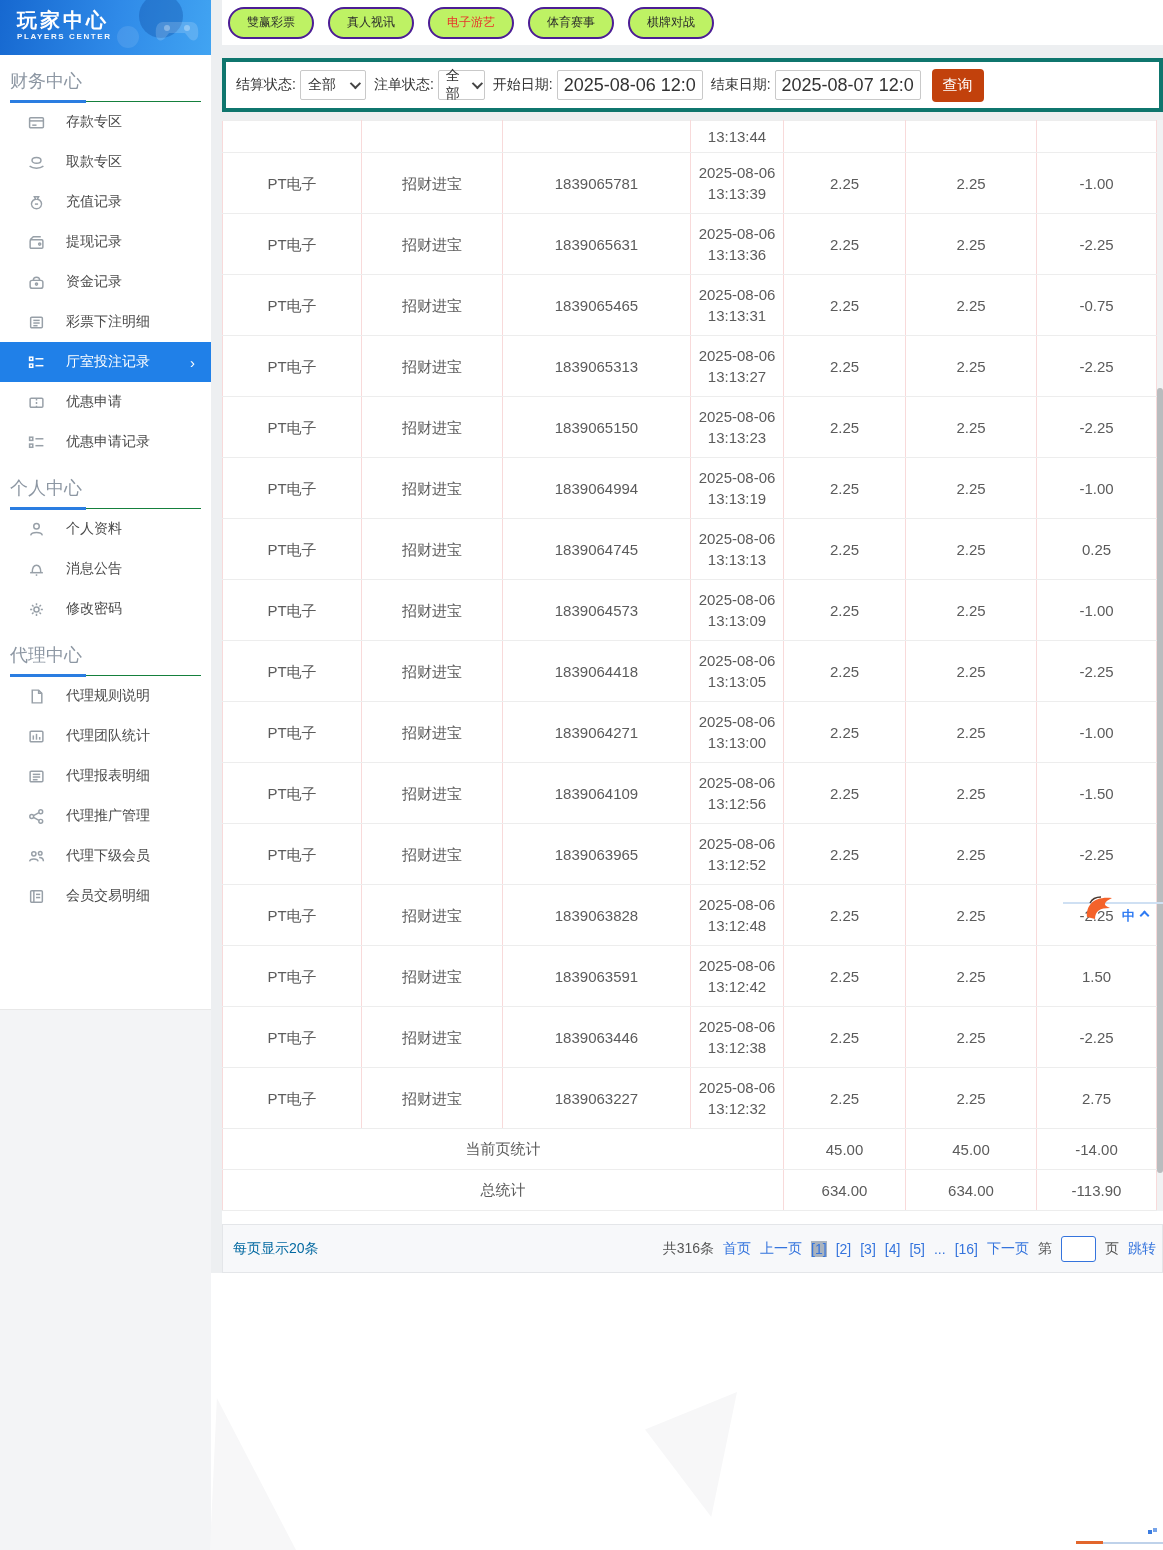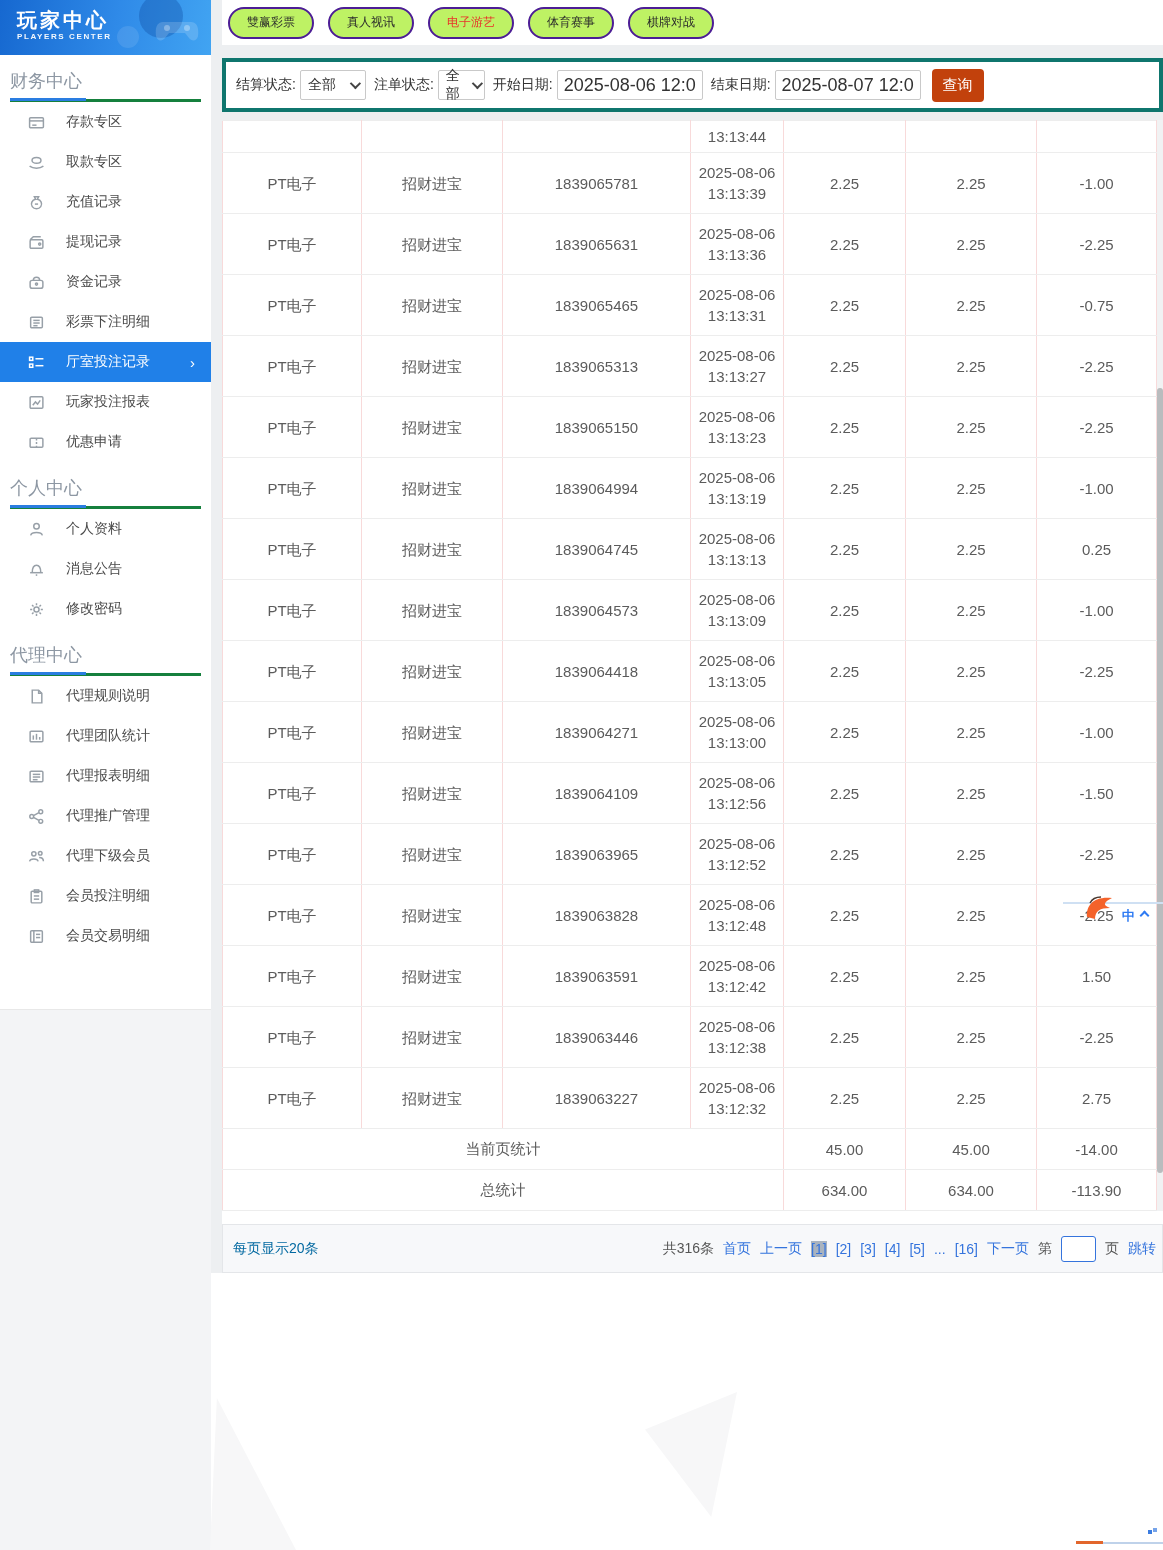--- a/index.html
+++ b/index.html
@@ -9,21 +9,21 @@
 
   
   .sidebar { position:absolute; left:0; top:0; width:211px; height:1010px; background:#fff; border-bottom:1px solid #e8e8e8; z-index:2; }
   .sidebar-below { position:absolute; left:0; top:1010px; width:211px; height:540px; background:#f3f4f6; }
   .logo { position:relative; height:55px; background:linear-gradient(100deg,#1668d0 0%,#2f8ae8 55%,#41a4f2 100%); color:#fff; padding:9px 0 0 17px; overflow:hidden; }
   .logo-title { font-size:20px; font-weight:bold; letter-spacing:3px; line-height:22px; }
   .logo-sub { font-size:8px; font-weight:bold; letter-spacing:1.6px; margin-top:1px; opacity:.95; }
   .logo-circle1 { position:absolute; right:28px; top:-6px; width:44px; height:44px; border-radius:50%; background:rgba(8,64,150,.30); }
   .logo-circle2 { position:absolute; right:72px; top:26px; width:22px; height:22px; border-radius:50%; background:rgba(255,255,255,.10); }
   .logo-pad { position:absolute; right:10px; top:14px; opacity:.75; }
-  .side-section-title { height:47px; margin:0 10px; padding-top:14px; font-size:18px; color:#8d97a3; position:relative; border-bottom:3px solid #15803d; }
+  .side-section-title { height:47px; margin:0 10px; padding-top:14px; font-size:18px; color:#8d97a3; position:relative; border-bottom:1px solid #15803d; }
   .side-section-title::after { content:""; position:absolute; left:0; bottom:-2px; width:76px; height:3px; background:#2a7de1; }
   .menu-item { position:relative; height:40px; display:flex; align-items:center; padding-left:28px; cursor:pointer; color:#4a4a4a; font-size:14px; }
   .menu-item .mi-icon { width:17px; height:17px; margin-right:21px; flex:none; }
   .menu-item .mi-icon svg { width:17px; height:17px; stroke:#98a0a8; fill:none; stroke-width:1.4; }
   .menu-item.active { background:#2080e8; color:#fff; }
   .menu-item.active .mi-icon svg { stroke:#fff; }
   .menu-chevron { position:absolute; right:16px; font-size:15px; color:#fff; }
 
   
   .gutter { position:absolute; left:211px; top:0; width:11px; height:1273px; background:#edeff1; }
@@ -152,31 +152,33 @@
             <rect x="1.5" y="3" width="3" height="3"></rect>
             <line x1="7" y1="4.5" x2="14.5" y2="4.5"></line>
             <rect x="1.5" y="9.5" width="3" height="3"></rect>
             <line x1="7" y1="11" x2="14.5" y2="11"></line>
           </svg></span>
       <span>厅室投注记录</span>
       <span class="menu-chevron">›</span>
     </div>
     <div class="menu-item">
       <span class="mi-icon"><svg viewBox="0 0 16 16">
-            <rect x="2" y="2.5" width="12" height="11" rx="1"></rect>
-            <path d="M4.5 10.5 l2.5-3 2 2 2.5-3.5"></path>
-          </svg></span>
-      <span>玩家投注报表</span>
-    </div>
-    <div class="menu-item">
-      <span class="mi-icon"><svg viewBox="0 0 16 16">
             <rect x="2" y="4" width="12" height="8.5" rx="1"></rect>
             <path d="M8 4 v8.5" stroke-dasharray="2 1.5"></path>
           </svg></span>
       <span>优惠申请</span>
+    </div>
+    <div class="menu-item">
+      <span class="mi-icon"><svg viewBox="0 0 16 16">
+            <rect x="1.5" y="3" width="3" height="3"></rect>
+            <line x1="7" y1="4.5" x2="14.5" y2="4.5"></line>
+            <rect x="1.5" y="9.5" width="3" height="3"></rect>
+            <line x1="7" y1="11" x2="14.5" y2="11"></line>
+          </svg></span>
+      <span>优惠申请记录</span>
     </div>
 
     <div class="side-section-title">个人中心</div>
 
     <div class="menu-item">
       <span class="mi-icon"><svg viewBox="0 0 16 16">
             <circle cx="8" cy="5" r="2.6"></circle>
             <path d="M2.5 13.5 c1-3.5 10-3.5 11 0"></path>
           </svg></span>
       <span>个人资料</span>
@@ -235,29 +237,20 @@
       <span>代理推广管理</span>
     </div>
     <div class="menu-item">
       <span class="mi-icon"><svg viewBox="0 0 16 16">
             <circle cx="5.5" cy="5.5" r="2"></circle>
             <path d="M1.5 12.5 c0.5-3 7.5-3 8 0"></path>
             <circle cx="11.5" cy="5" r="1.7"></circle>
             <path d="M10.5 9 c2.5 0 4 1.5 4 3.5"></path>
           </svg></span>
       <span>代理下级会员</span>
-    </div>
-    <div class="menu-item">
-      <span class="mi-icon"><svg viewBox="0 0 16 16">
-            <rect x="3" y="3" width="10" height="11" rx="1"></rect>
-            <rect x="6" y="1.8" width="4" height="2.4"></rect>
-            <line x1="5.5" y1="7.5" x2="10.5" y2="7.5"></line>
-            <line x1="5.5" y1="10.5" x2="10.5" y2="10.5"></line>
-          </svg></span>
-      <span>会员投注明细</span>
     </div>
     <div class="menu-item">
       <span class="mi-icon"><svg viewBox="0 0 16 16">
             <rect x="2.5" y="2.5" width="11" height="11" rx="1"></rect>
             <line x1="5.5" y1="2.5" x2="5.5" y2="13.5"></line>
             <line x1="7.5" y1="6" x2="11.5" y2="6"></line>
             <line x1="7.5" y1="9" x2="11.5" y2="9"></line>
           </svg></span>
       <span>会员交易明细</span>
     </div>

